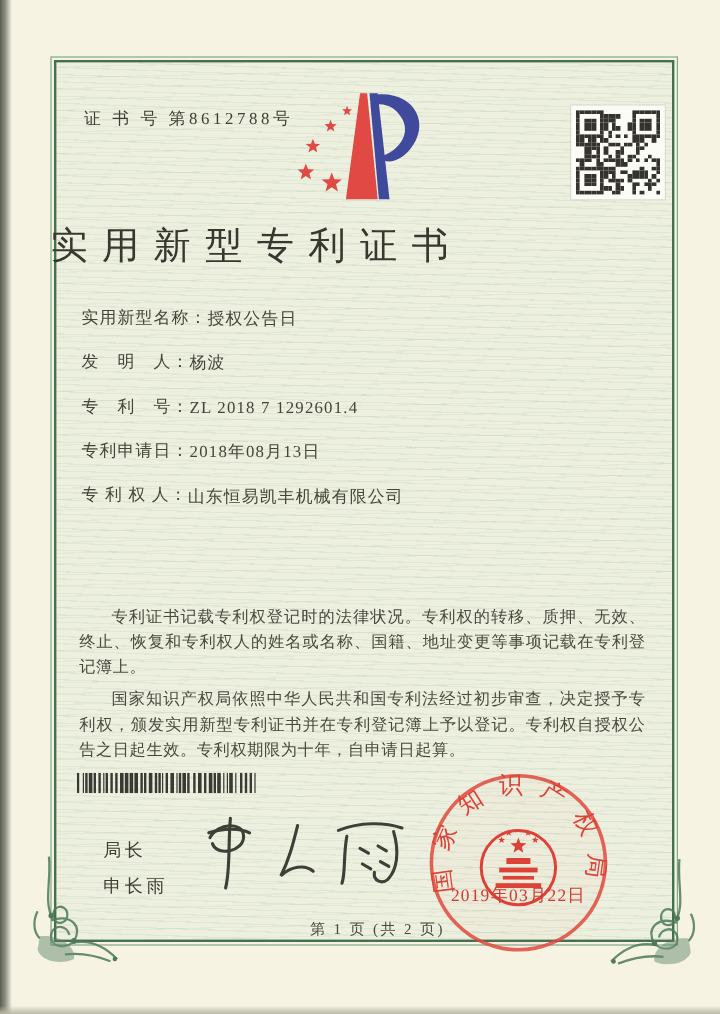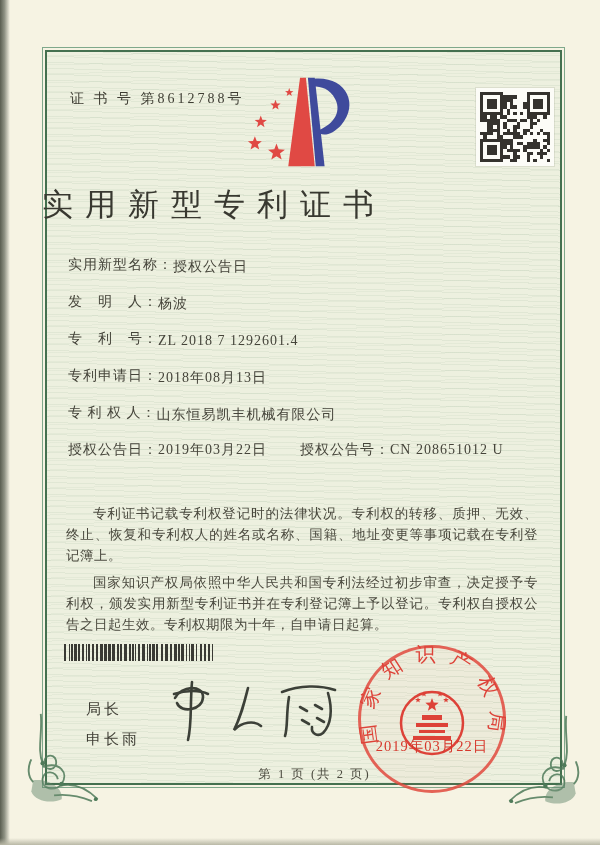--- a/index.html
+++ b/index.html
@@ -602,24 +602,20 @@
     <span class="val">ZL 2018 7 1292601.4</span>
   </div>
   <div class="row">
     <span class="lab">专利申请日：</span>
     <span class="val">2018年08月13日</span>
   </div>
   <div class="row">
     <span class="lab">专 利 权 人：</span>
     <span class="val">山东恒易凯丰机械有限公司</span>
   </div>
-  <div class="row-grant">
-    <span class="grant-pair first">授权公告日：2019年03月22日</span>
-    <span class="grant-pair">授权公告号：CN 208651012 U</span>
-  </div>
 </div>
 
 <div class="paras">
   <p>专利证书记载专利权登记时的法律状况。专利权的转移、质押、无效、终止、恢复和专利权人的姓名或名称、国籍、地址变更等事项记载在专利登记簿上。</p>
   <p>国家知识产权局依照中华人民共和国专利法经过初步审查，决定授予专利权，颁发实用新型专利证书并在专利登记簿上予以登记。专利权自授权公告之日起生效。专利权期限为十年，自申请日起算。</p>
 </div>
 
 <div class="barcode"><i style="width: 2px; margin-right: 3px;"></i><i style="width: 1px; margin-right: 1px;"></i><i style="width: 2px; margin-right: 1px;"></i><i style="width: 3px; margin-right: 1px;"></i><i style="width: 2px; margin-right: 2px;"></i><i style="width: 2px; margin-right: 2px;"></i><i style="width: 1px; margin-right: 1px;"></i><i style="width: 2px; margin-right: 2px;"></i><i style="width: 2px; margin-right: 2px;"></i><i style="width: 2px; margin-right: 2px;"></i><i style="width: 3px; margin-right: 1px;"></i><i style="width: 3px; margin-right: 1px;"></i><i style="width: 3px; margin-right: 1px;"></i><i style="width: 3px; margin-right: 2px;"></i><i style="width: 2px; margin-right: 1px;"></i><i style="width: 2px; margin-right: 2px;"></i><i style="width: 3px; margin-right: 2px;"></i><i style="width: 2px; margin-right: 1px;"></i><i style="width: 2px; margin-right: 1px;"></i><i style="width: 1px; margin-right: 2px;"></i><i style="width: 2px; margin-right: 2px;"></i><i style="width: 3px; margin-right: 2px;"></i><i style="width: 1px; margin-right: 1px;"></i><i style="width: 2px; margin-right: 1px;"></i><i style="width: 3px; margin-right: 1px;"></i><i style="width: 2px; margin-right: 3px;"></i><i style="width: 2px; margin-right: 2px;"></i><i style="width: 3px; margin-right: 2px;"></i><i style="width: 2px; margin-right: 2px;"></i><i style="width: 3px; margin-right: 1px;"></i><i style="width: 2px; margin-right: 1px;"></i><i style="width: 3px; margin-right: 2px;"></i><i style="width: 1px; margin-right: 2px;"></i><i style="width: 1px; margin-right: 1px;"></i><i style="width: 3px; margin-right: 2px;"></i><i style="width: 1px; margin-right: 3px;"></i><i style="width: 2px; margin-right: 2px;"></i><i style="width: 2px; margin-right: 2px;"></i><i style="width: 2px; margin-right: 2px;"></i><i style="width: 1px; margin-right: 2px;"></i></div>
 
 <div class="signer">

